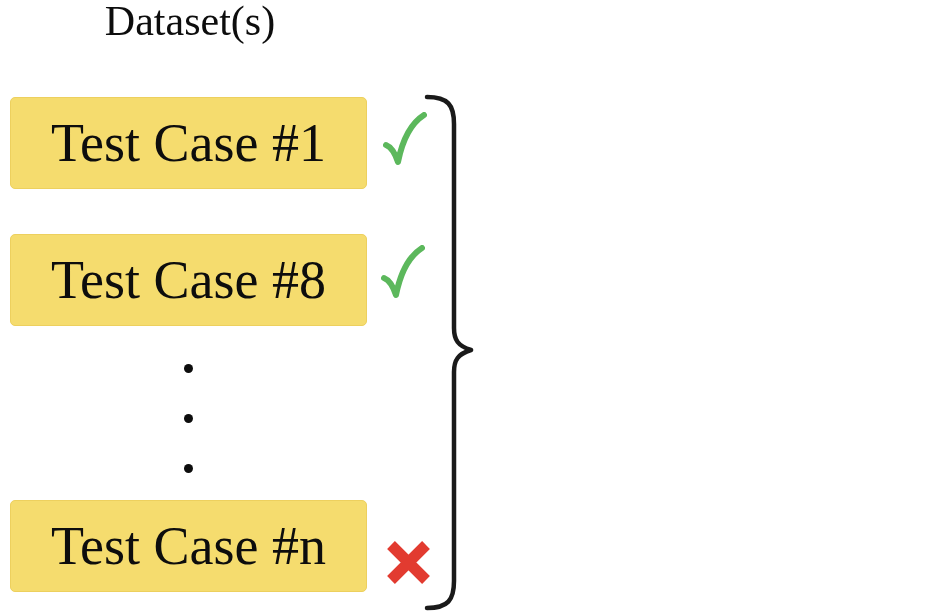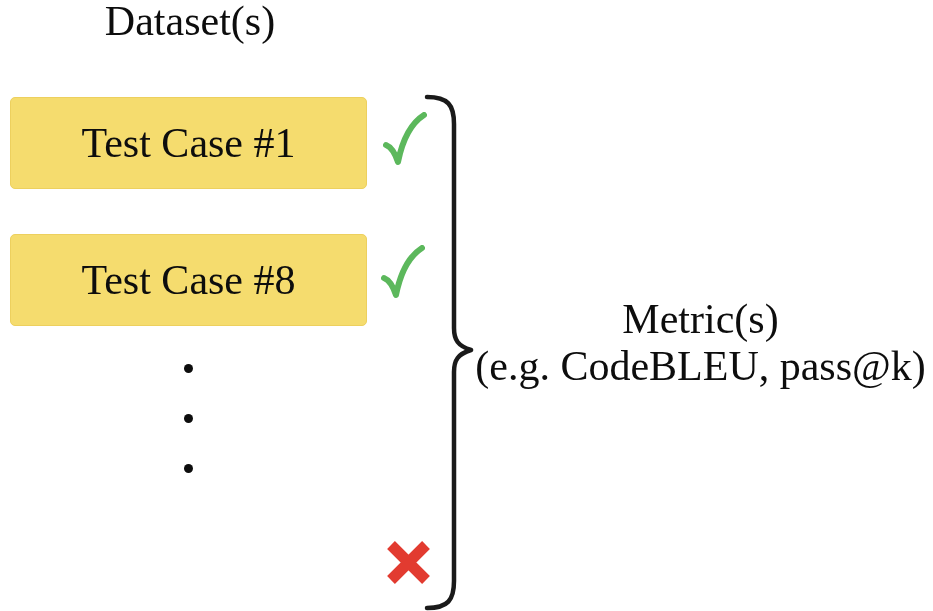--- a/index.html
+++ b/index.html
@@ -31,21 +31,21 @@
     left: 10px;
     width: 357px;
     height: 92px;
     background: #F5DC6E;
     border: 1px solid #EDD05E;
     border-radius: 5px;
     box-sizing: border-box;
     display: flex;
     align-items: center;
     justify-content: center;
-    font-size: 42px;
+    font-size: 54px;
     white-space: nowrap;
   }
   .box1 { top: 97px; }
   .box2 { top: 234px; }
   .boxn { top: 500px; }
   .mark {
     position: absolute;
     display: block;
   }
   .check1 { left: 383px; top: 112px; }
@@ -103,33 +103,32 @@
   <svg class="mark check2" width="44" height="58" viewBox="0 0 44 58" aria-hidden="true">
     <path d="M 3 33 C 8 35 12 41 15 50 C 20 25 30 10 41 3" fill="none" stroke="#5CB85C" stroke-width="6" stroke-linecap="round" stroke-linejoin="round"></path>
   </svg>
 
   <div class="dots">
     <span class="dot"></span>
     <span class="dot"></span>
     <span class="dot"></span>
   </div>
 
+  <div class="testcase boxn">
+    <span>Test Case #n</span>
+  </div>
 
   <svg class="mark crossn" width="45" height="45" viewBox="0 0 45 45" aria-hidden="true">
     <path d="M 5 5 L 40 40 M 40 5 L 5 40" fill="none" stroke="#E23B30" stroke-width="11" stroke-linecap="butt"></path>
   </svg>
 
   <svg class="brace" width="50" height="517" viewBox="0 0 50 517" aria-hidden="true">
     <path d="M 3 3
              C 24 3 30 11 30 30
              L 30 234
              C 30 246 34 252 47 256
              C 34 260 30 266 30 278
              L 30 487
              C 30 506 24 514 3 514" fill="none" stroke="#1a1a1a" stroke-width="4.5" stroke-linecap="round" stroke-linejoin="round"></path>
   </svg>
 
-  <div class="metric">
-    <div class="line">Metric(s)</div>
-    <div class="line">(e.g. CodeBLEU, pass@k)</div>
-  </div>
 
 </div>
 
 </body></html>

